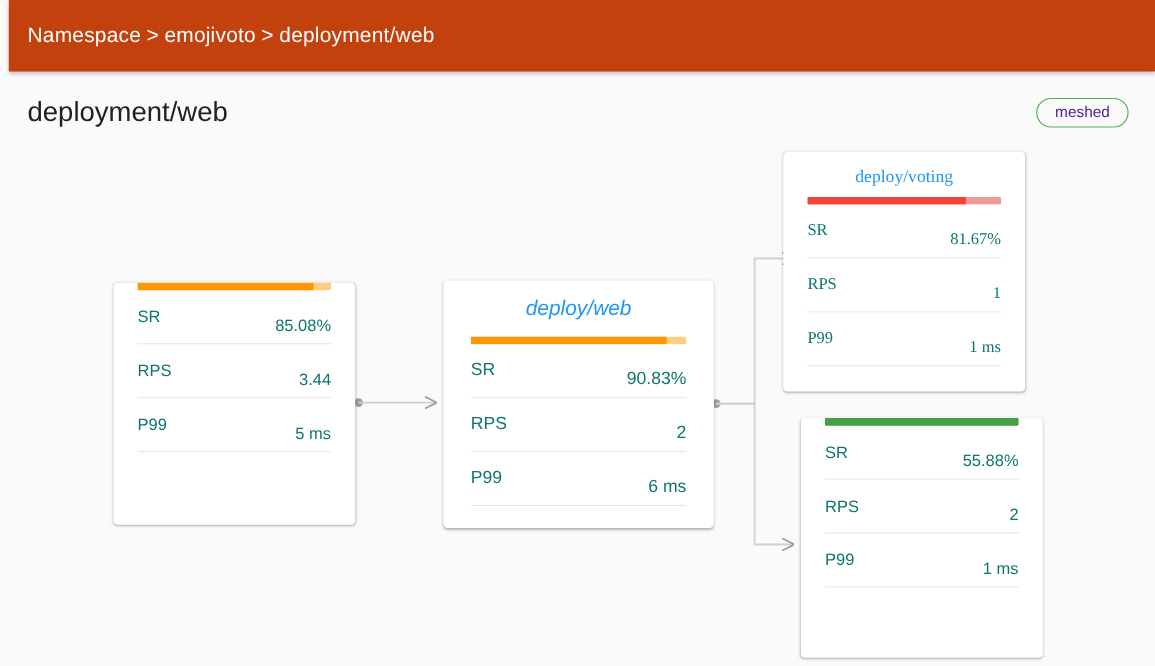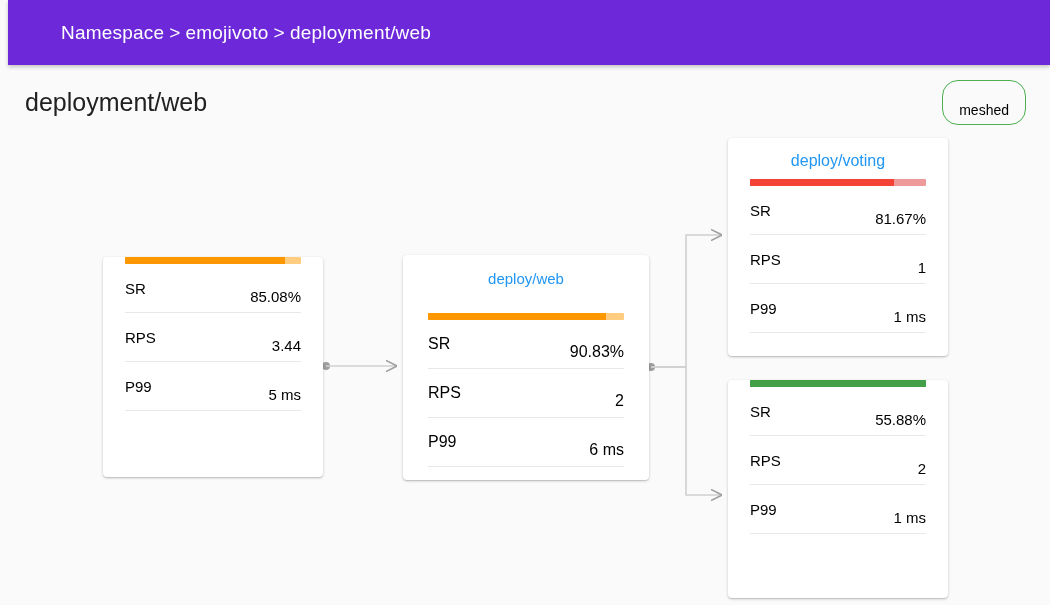--- a/index.html
+++ b/index.html
@@ -11,26 +11,25 @@
     font-family: "Liberation Sans", sans-serif;
     overflow: hidden;
     position: relative;
   }
 
   
   .appbar {
     position: absolute;
     left: 8px; top: 0;
     width: 1042px; height: 65px;
-    background: #6d28d9;
+    background: #c2410c;
     box-shadow: 0 2px 4px rgba(0,0,0,0.22);
     display: flex;
     align-items: center;
     z-index: 5;
-    padding-left: 36px;
   }
   .breadcrumb {
     color: #ffffff;
     font-size: 19px;
     letter-spacing: 0.2px;
     padding-left: 17px;
     white-space: nowrap;
   }
   .breadcrumb .sep { padding: 0 5px; }
 
@@ -45,24 +44,24 @@
     padding: 0 24px 0 25px;
   }
   .page-title {
     font-size: 25px;
     color: #212121;
     font-weight: 400;
     line-height: 1;
   }
   .meshed-badge {
     border: 1px solid #4caf50;
-    color: #000000;
+    color: #4c1d95;
     border-radius: 16px;
     font-size: 14px;
-    padding: 22px 16px 7px;
+    padding: 4px 16px 7px;
     line-height: 1;
     background: transparent;
   }
 
   
   .canvas {
     position: absolute;
     left: 0; top: 140px;
     width: 1050px; height: 465px;
   }
@@ -87,43 +86,43 @@
     overflow: hidden;
     position: relative;
   }
   .bar-fill { position: absolute; left: 0; top: 0; height: 100%; }
   .metrics { width: 100%; }
   .metric-row {
     display: flex;
     justify-content: space-between;
     align-items: center;
     border-bottom: 1px solid #e8e8e8;
-    color: #000000;
+    color: #0f766e;
   }
   .metric-name { text-align: left; }
   .metric-val { text-align: right; margin-top: 16px; }
 
   
   .node.small { width: 220px; }
   .node.small .node-title { font-size: 16px; padding: 14px 0 9px; }
   .node.small .bar-wrap { margin: 0 22px; }
   .node.small .metrics { padding: 0 22px; }
   .node.small .metric-row { height: 49px; font-size: 15px; }
 
   
   .node.large { width: 246px; }
-  .node.large .node-title { font-size: 15px; padding: 15px 0 26px; }
+  .node.large .node-title { font-size: 19px; padding: 15px 0 14px; font-style: italic; }
   .node.large .bar-wrap { margin: 0 25px; height: 7px; }
   .node.large .metrics { padding: 0 25px; }
   .node.large .metric-row { height: 49px; font-size: 16px; }
 
   
   #node-vote-bot { left: 103px; top: 117px; height: 220px; }
   #node-web      { left: 403px; top: 115px; height: 225px; }
-  #node-voting   { left: 728px; top: -2px;  height: 218px; }
+  #node-voting   { left: 712px; top: -2px;  height: 218px; font-family: Liberation Serif, serif; }
   #node-emoji    { left: 728px; top: 240px; height: 218px; }
 </style>
 </head>
 <body>
 
 <div class="appbar">
   <div class="breadcrumb"><span>Namespace</span><span class="sep">&gt;</span><span>emojivoto</span><span class="sep">&gt;</span><span>deployment/web</span></div>
 </div>
 
 <div class="titlerow">

